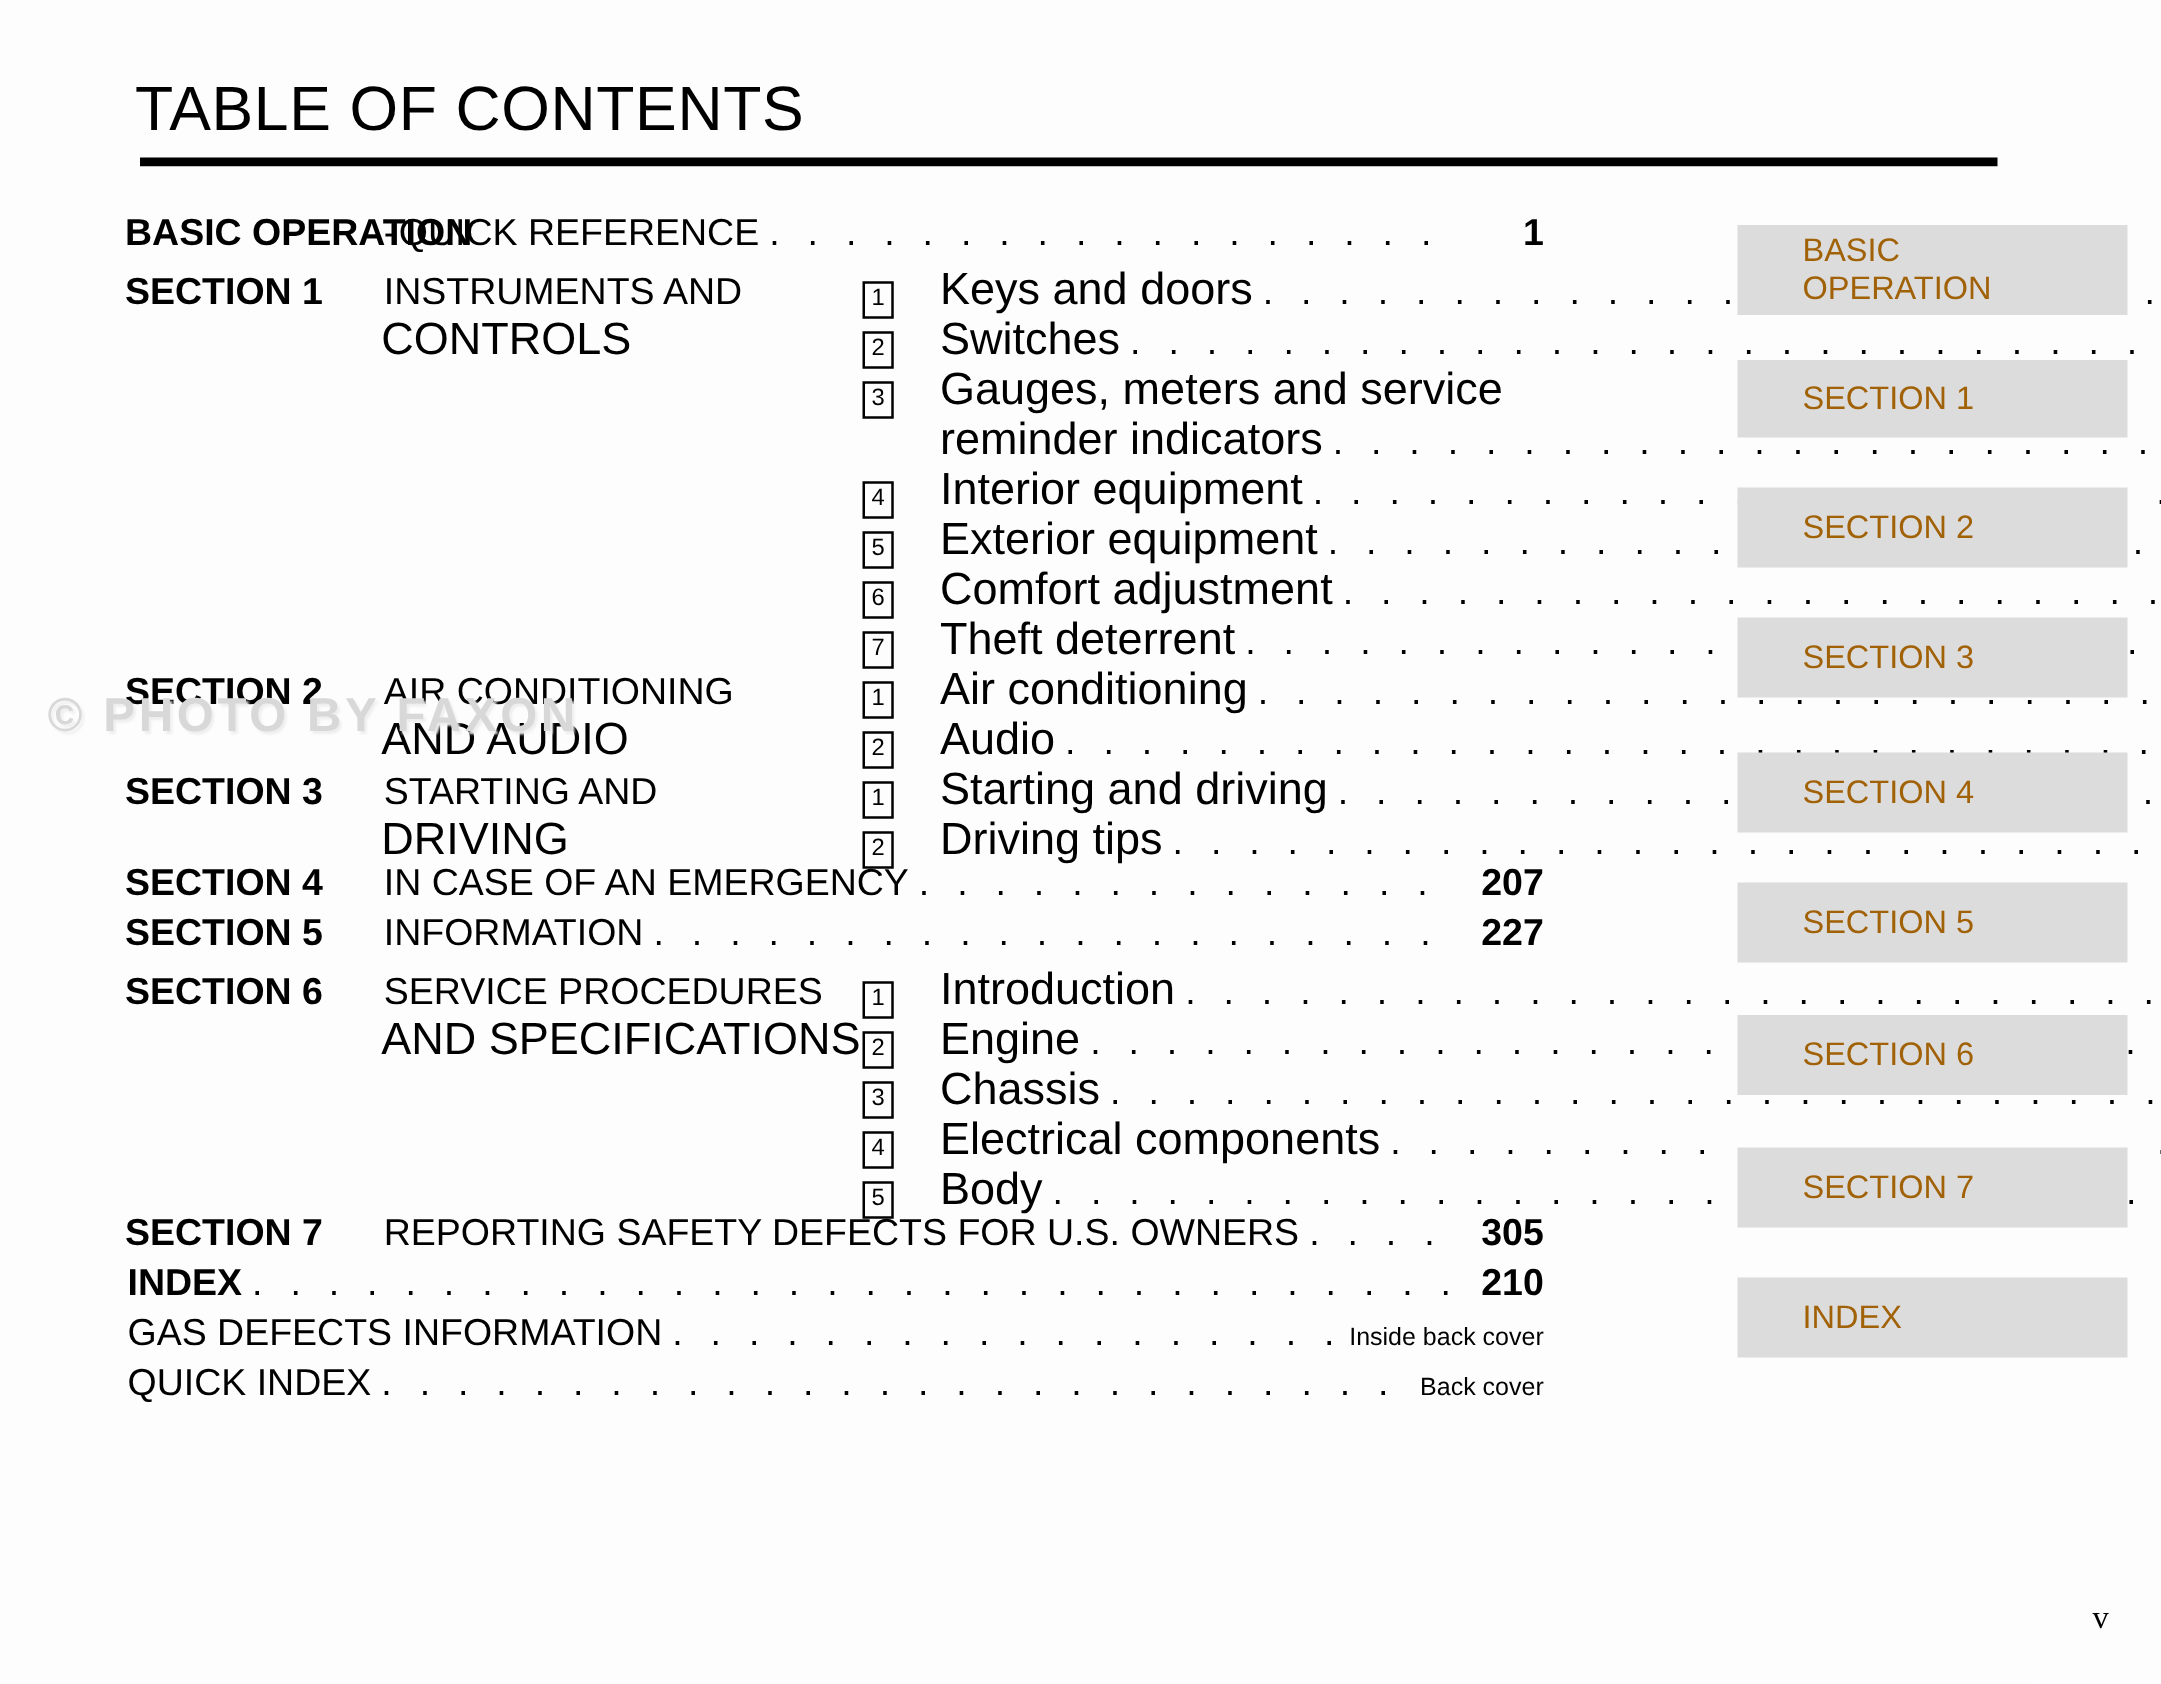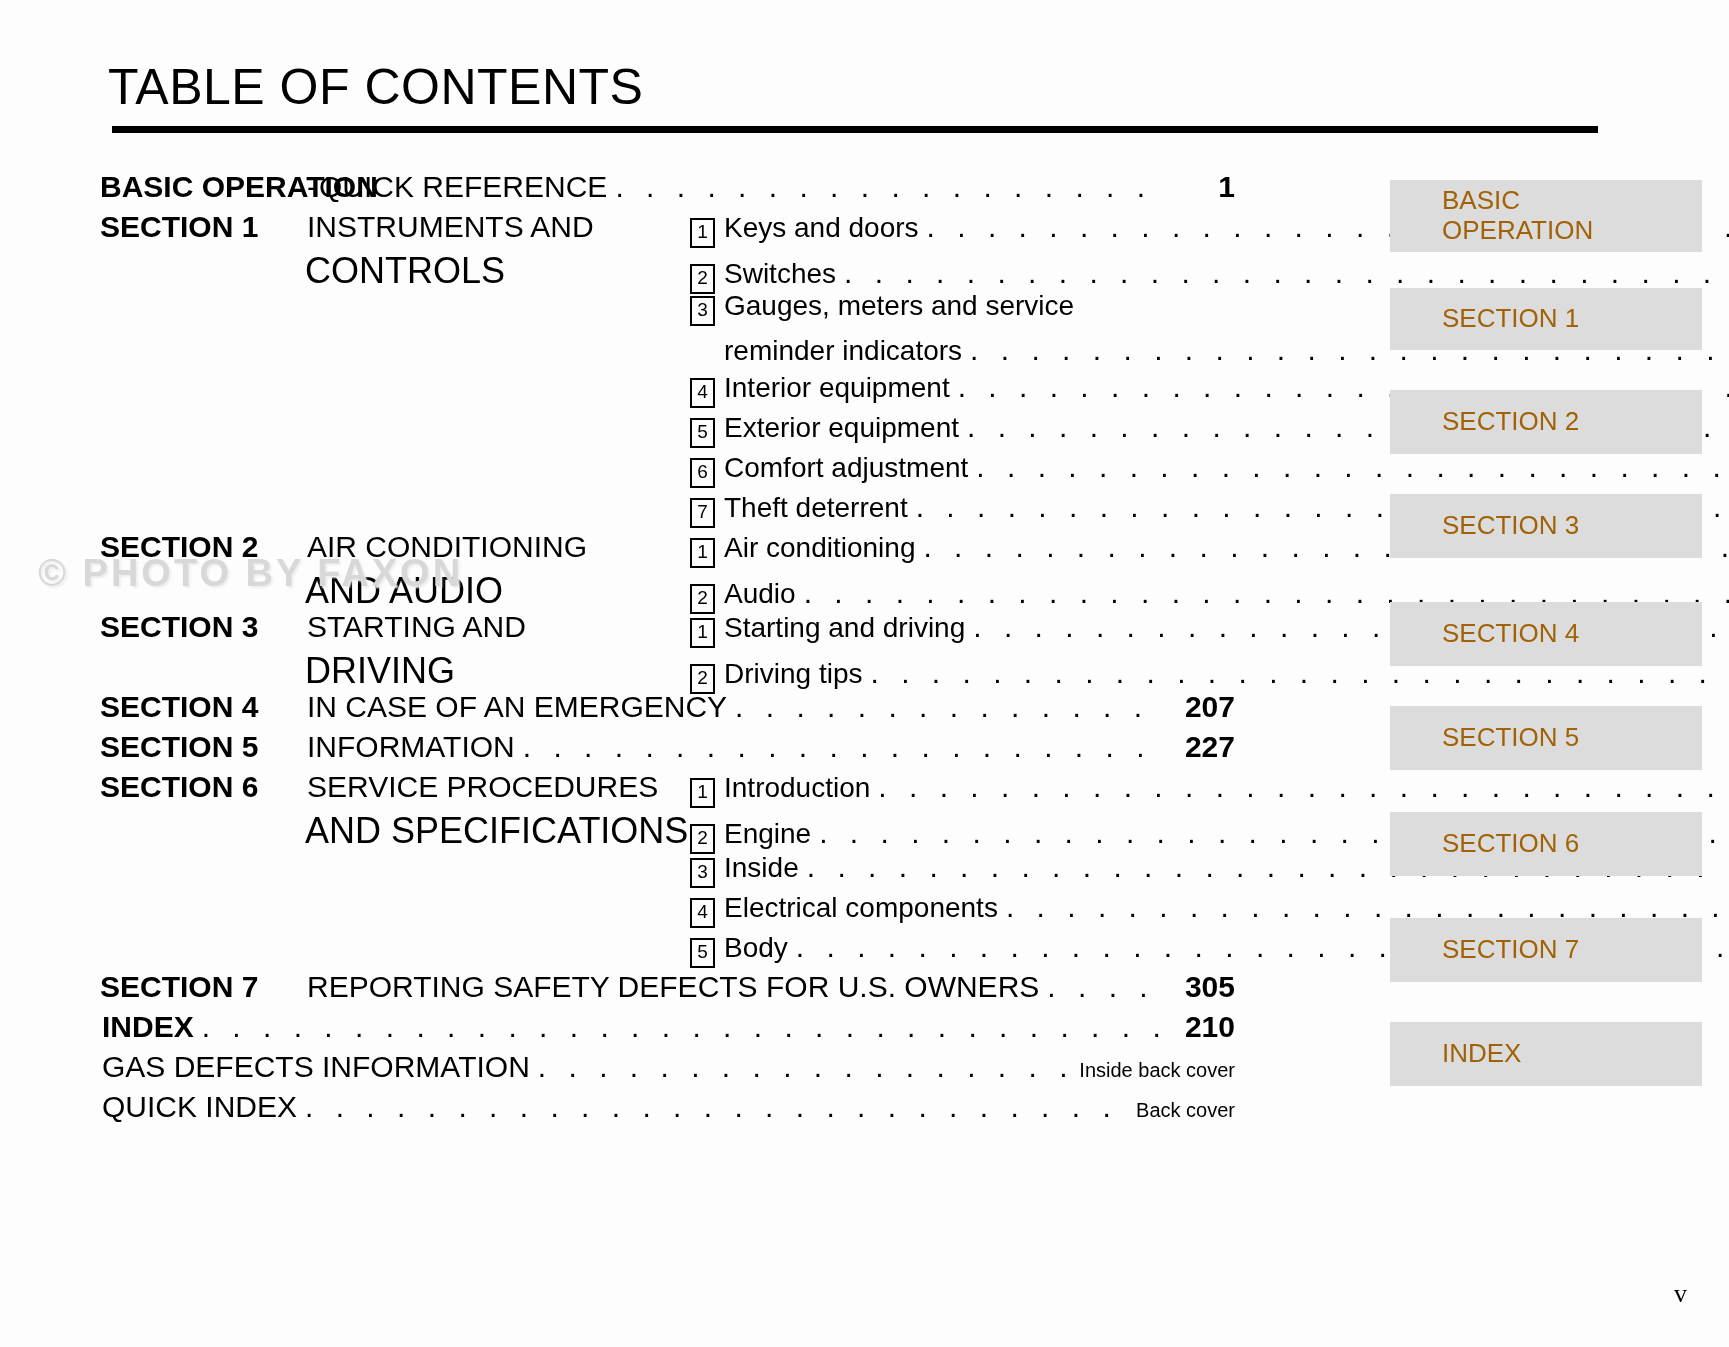--- a/index.html
+++ b/index.html
@@ -122,22 +122,23 @@
     line-height: 24px;
     border: 2px solid #000;
     text-align: center;
     font-size: 19px;
     margin-right: 9px;
     position: relative;
     top: 1px;
   }
   .sub-label {
     flex: 0 0 auto;
-    font-size: 28px;
-    white-space: nowrap;
+    font-size: 36px;
+    white-space: nowrap;
+    margin-left: 28px;
   }
 
   
   .split {
     display: flex;
     align-items: baseline;
     height: 40px;
   }
   .split .left {
     flex: 0 0 590px;
@@ -382,21 +383,21 @@
         <span class="sub-label">Engine</span>
         <span class="leader">. . . . . . . . . . . . . . . . . . . . . . . . . . . . . . . . . . . . . . . . . . . . . . . . . . . . . . . . . . . . . . . .</span>
 
       </div>
     </div>
 
     <div class="split">
       <div class="left"></div>
       <div class="right">
         <span class="numbox">3</span>
-        <span class="sub-label">Inside</span>
+        <span class="sub-label">Chassis</span>
         <span class="leader">. . . . . . . . . . . . . . . . . . . . . . . . . . . . . . . . . . . . . . . . . . . . . . . . . . . . . . . . . . . . . . . .</span>
 
       </div>
     </div>
 
     <div class="split">
       <div class="left"></div>
       <div class="right">
         <span class="numbox">4</span>
         <span class="sub-label">Electrical components</span>

